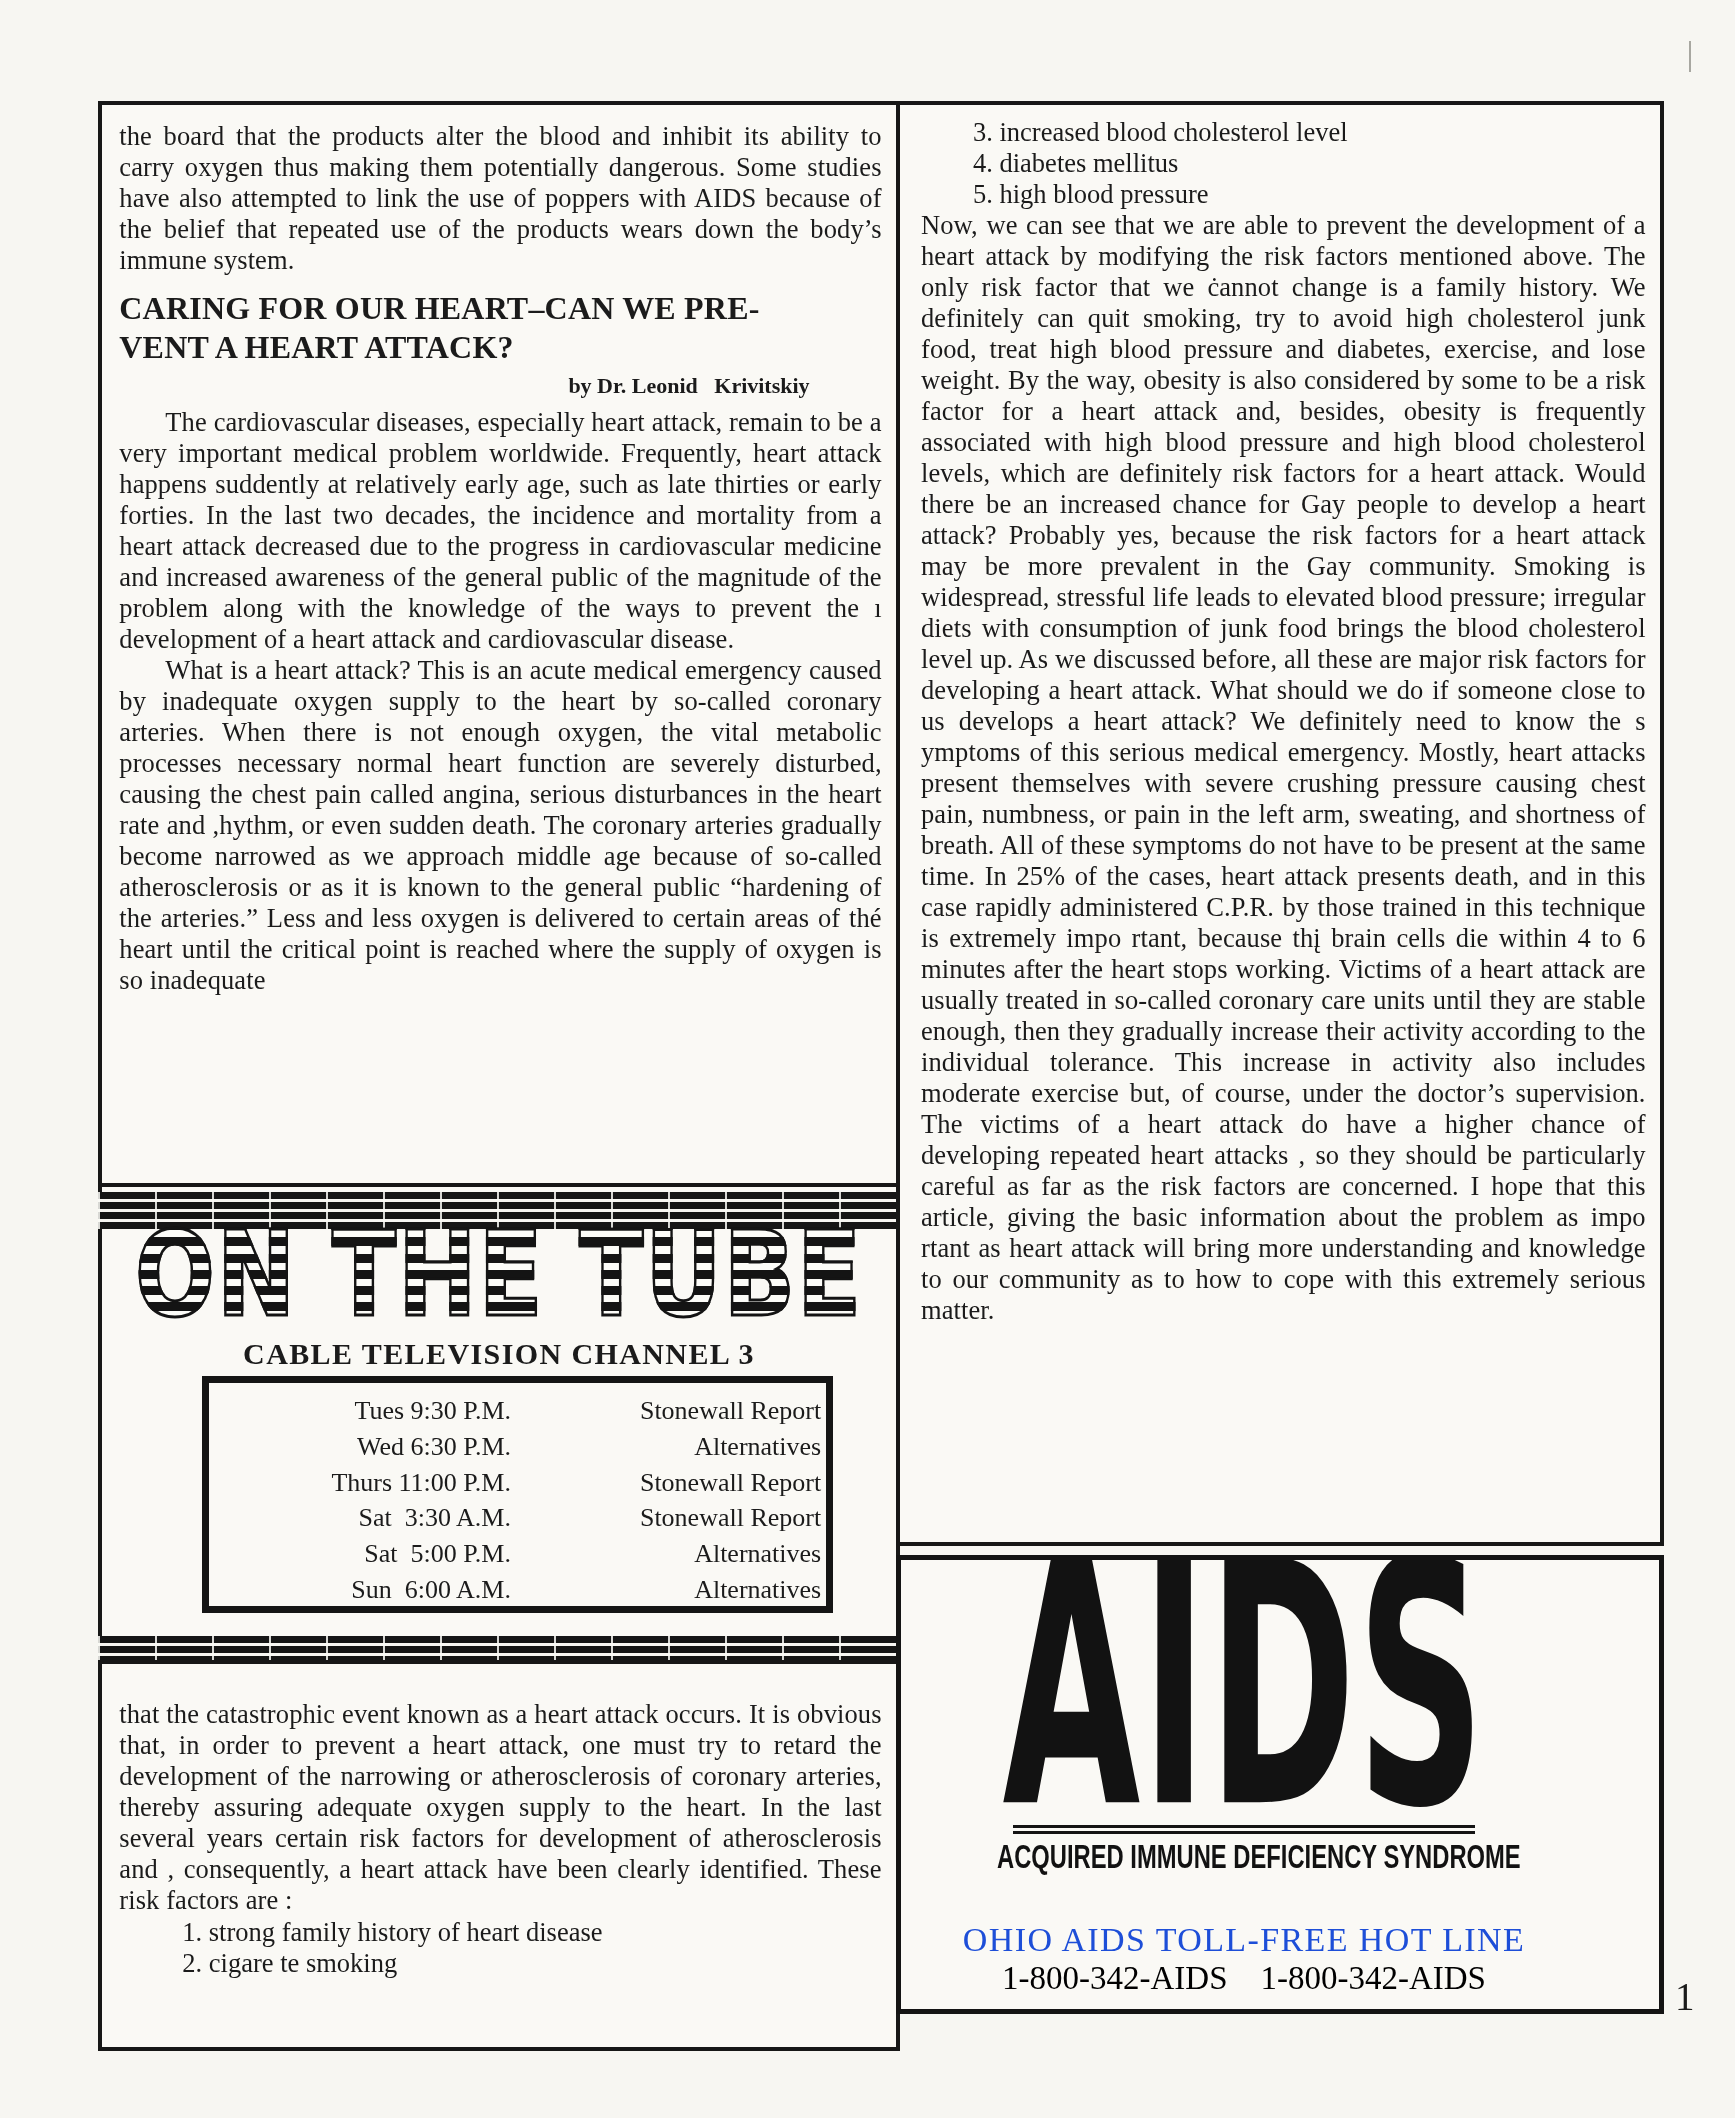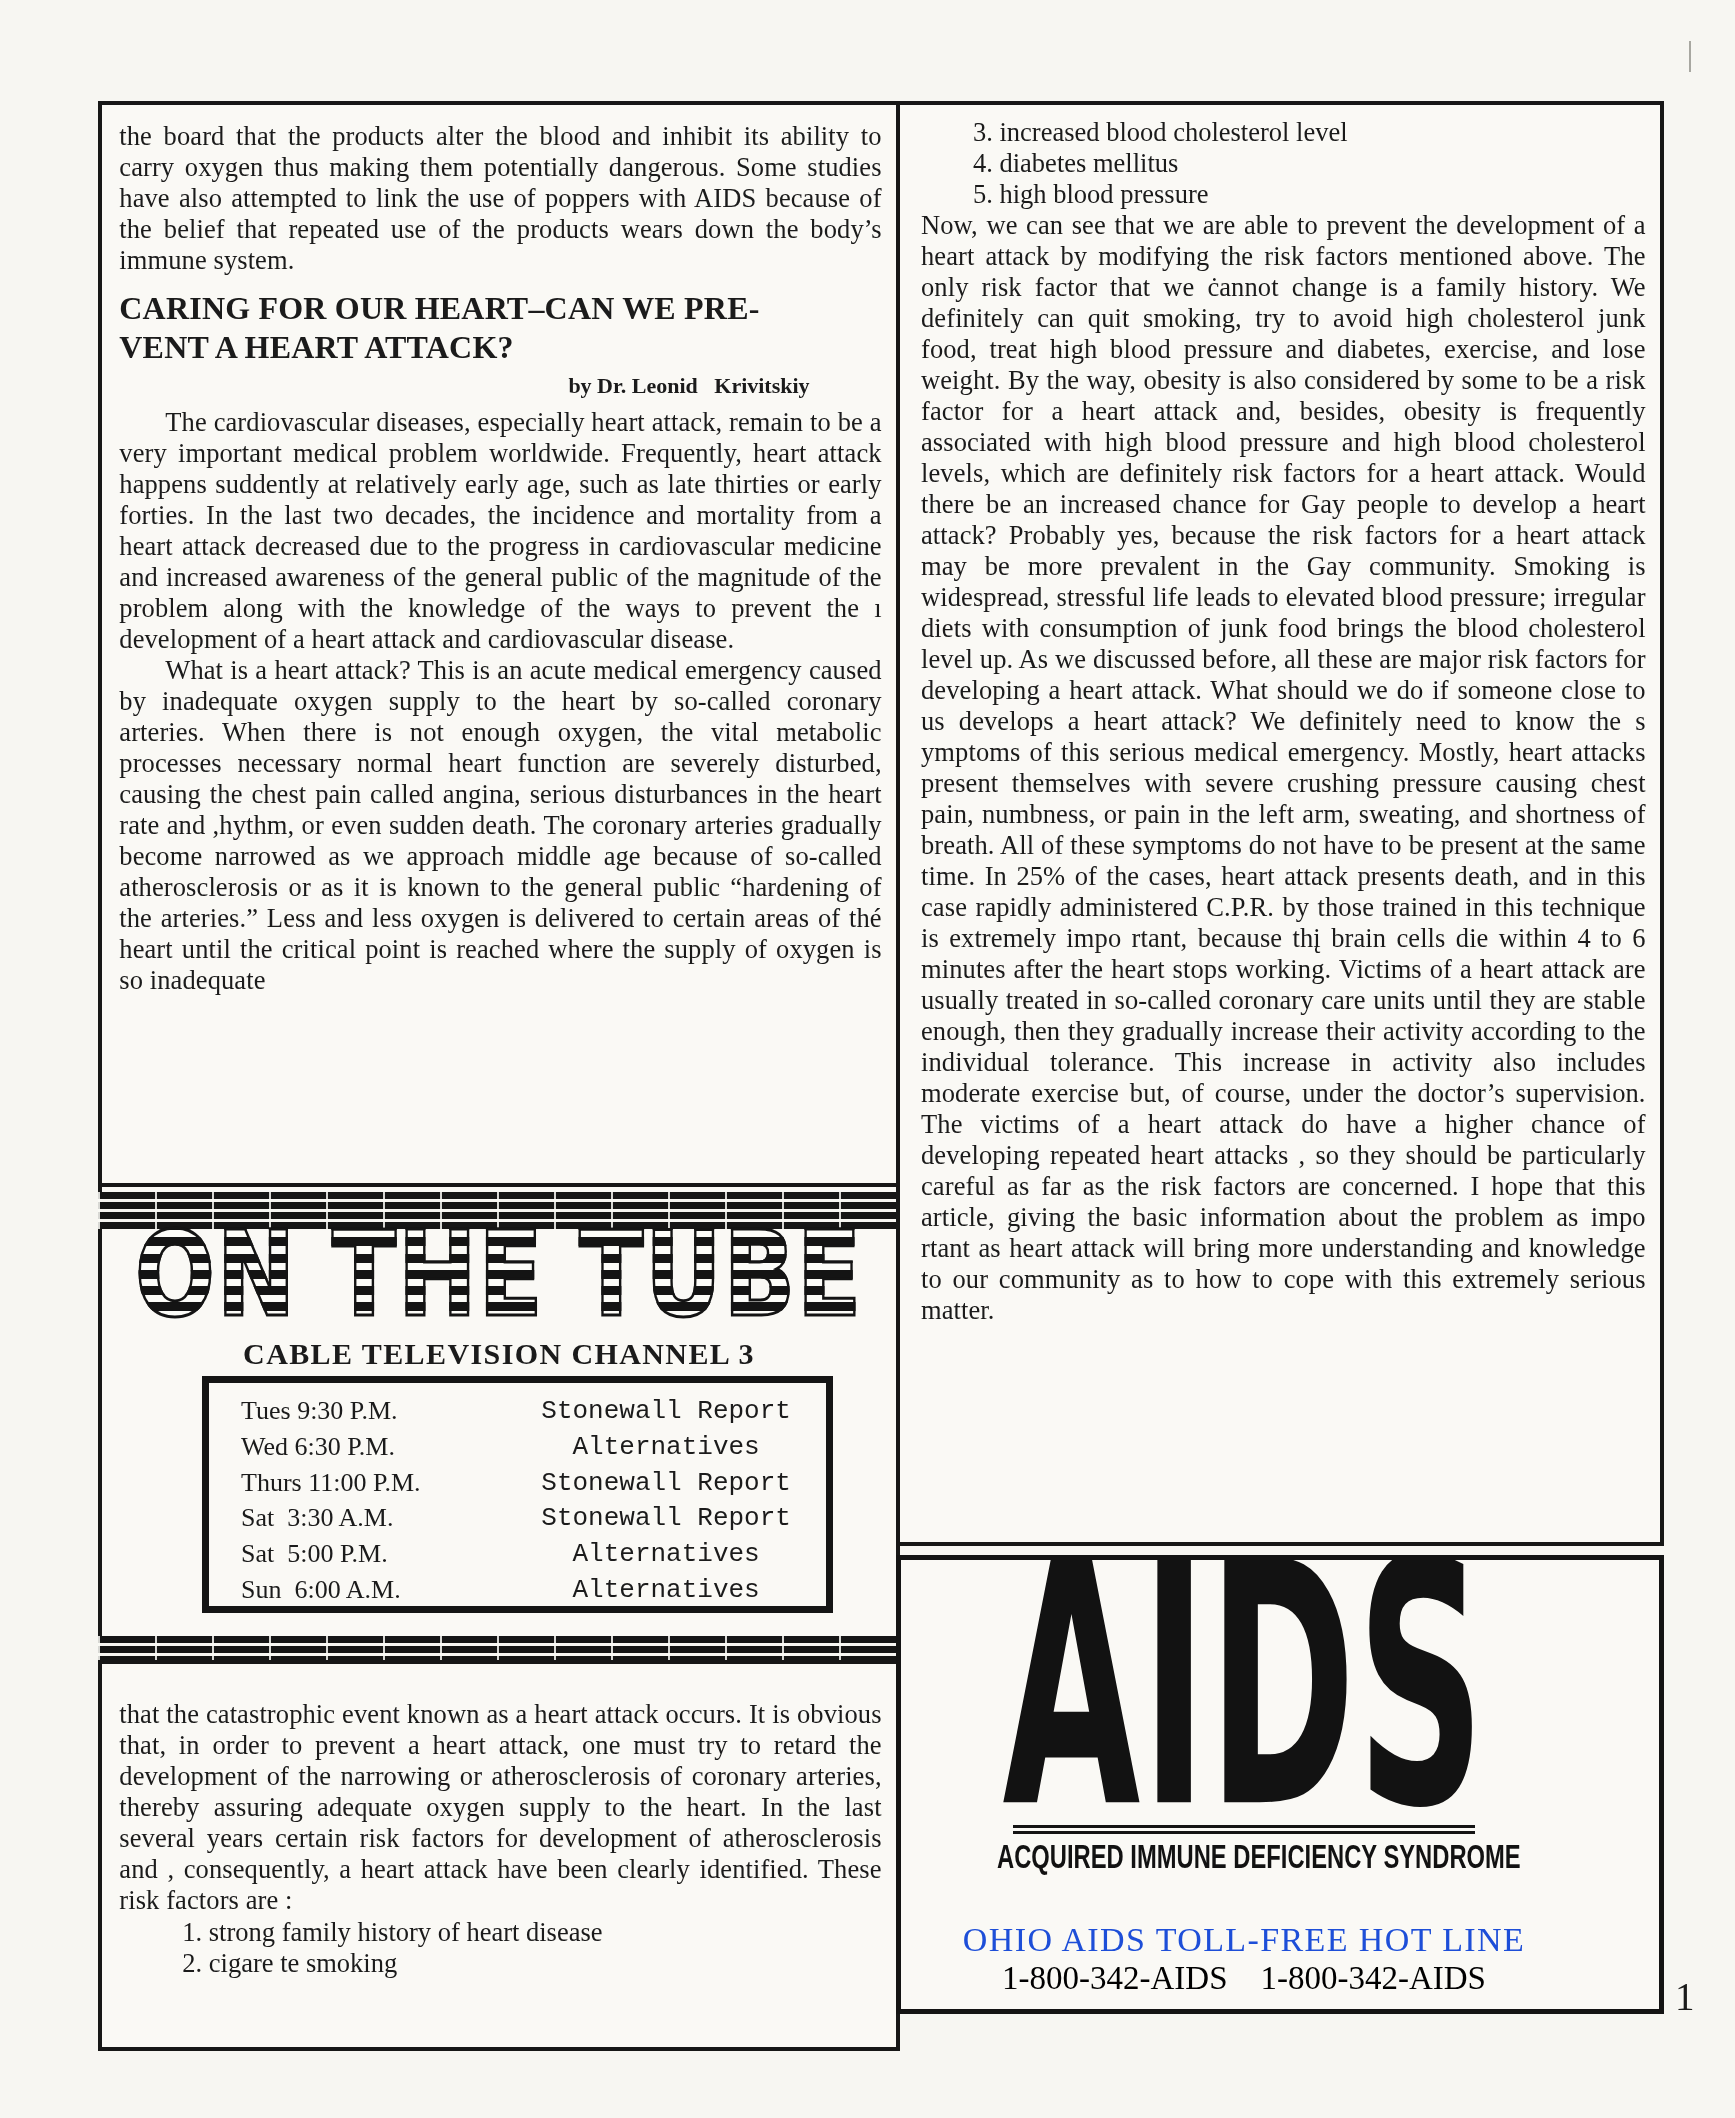--- a/index.html
+++ b/index.html
@@ -41,22 +41,22 @@
       -webkit-background-clip:text;background-clip:text;color:transparent;
       -webkit-text-stroke:2.4px #141414;}
   }
   .tube-sub{position:absolute;top:1232px;left:0;right:0;text-align:center;
     font-size:30px;font-weight:bold;letter-spacing:1.4px;color:#1b1b1b;}
 
   .sched{position:absolute;left:100px;top:1271px;width:631px;height:237px;
     border:7.2px solid #151515;box-sizing:border-box;background:#faf9f5;
     padding:14.4px 4.8px 0 32px;}
   .srow{display:flex;margin-bottom:7.7px;font-size:26px;line-height:28px;}
-  .stime{width:270px;white-space:pre;}
-  .sprog{flex:1;text-align:center;font-family:Liberation Mono, monospace;}
+  .stime{width:270px;white-space:pre;text-align:right;}
+  .sprog{flex:1;text-align:right;}
 
   .text-b{position:absolute;left:0;top:1559px;width:100%;bottom:0;
     padding:17.3px 14.4px 0 17.3px;box-sizing:border-box;overflow:hidden;margin-top:18px;}
   .risk-list{margin-top:1px;padding-left:63px;font-size:26.5px;line-height:31px;}
 
   
   .col-right{position:absolute;left:896px;top:101px;width:768px;height:1445px;
     border:4.3px solid #171717;box-sizing:border-box;background:#faf9f5;
     padding:11.6px 14.4px 0 21px;overflow:hidden;}
   .risk-list-right{padding-left:52px;font-size:26.5px;line-height:31px;}

